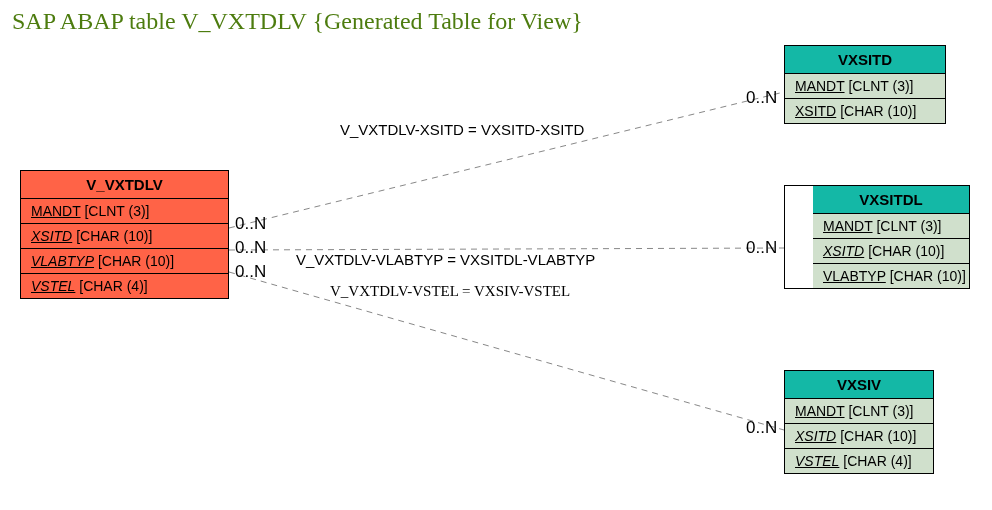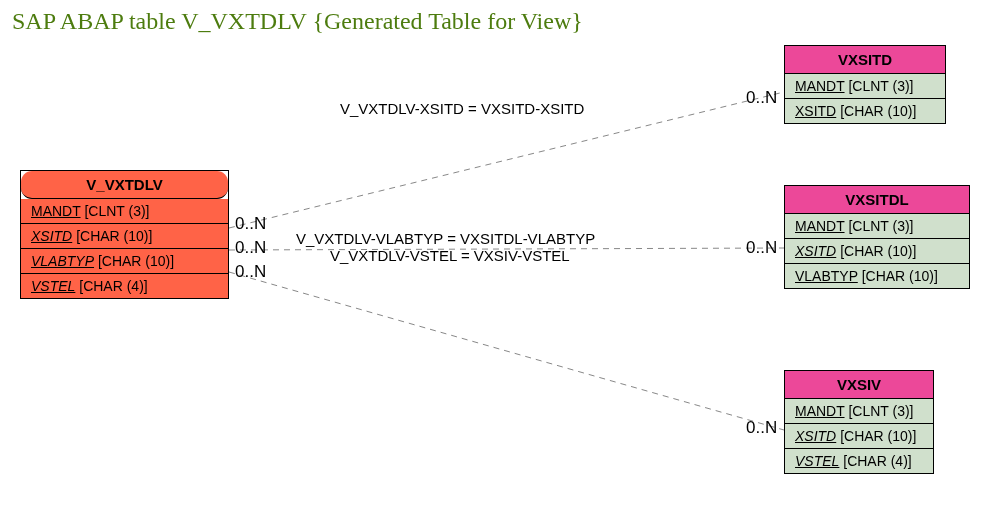--- a/index.html
+++ b/index.html
@@ -20,23 +20,23 @@
     font-size: 24px;
     font-weight: normal;
     color: #4d7c0f;
   }
   .entity {
     position: absolute;
     border: 1px solid #000;
     background: #fff;
     font-size: 15px;
   }
-  .entity.orange .header { background: #ff6347; border-radius: 11px; }
+  .entity.orange .header { background: #ff6347; }
   .entity.orange .field { background: #ff6347; }
-  .entity.green .header { background: #ec4899; }
+  .entity.green .header { background: #14b8a6; }
   .entity.green .field  { background: #d0e0cc; }
   .header {
     padding: 5px 10px;
     text-align: center;
     font-weight: bold;
     border-bottom: 1px solid #000;
     font-family: Verdana, Geneva, sans-serif;
     font-size: 15px;
   }
   .field {
@@ -54,20 +54,21 @@
     font-size: 17px;
     color: #000;
     font-family: Verdana, Geneva, sans-serif;
   }
   .rel-label {
     position: absolute;
     font-size: 15px;
     color: #000;
     font-family: Verdana, Geneva, sans-serif;
     white-space: nowrap;
+    margin-top: 21px;
   }
   svg.lines {
     position: absolute;
     top: 0; left: 0;
     width: 992px; height: 510px;
     pointer-events: none;
   }
 </style>
 </head>
 <body>
@@ -87,37 +88,37 @@
   <div class="field"><span class="ui">VLABTYP</span> <span>[CHAR (10)]</span></div>
   <div class="field"><span class="ui">VSTEL</span> <span>[CHAR (4)]</span></div>
 </div>
 
 <div class="entity green" style="left:784px; top:45px; width:162px;">
   <div class="header">VXSITD</div>
   <div class="field"><span class="u">MANDT</span> <span>[CLNT (3)]</span></div>
   <div class="field"><span class="u">XSITD</span> <span>[CHAR (10)]</span></div>
 </div>
 
-<div class="entity green" style="left:784px; top:185px; width:186px;">
+<div class="entity green" style="left:784px; top:185px; width:186px;padding-left:28px;">
   <div class="header">VXSITDL</div>
   <div class="field"><span class="u">MANDT</span> <span>[CLNT (3)]</span></div>
   <div class="field"><span class="ui">XSITD</span> <span>[CHAR (10)]</span></div>
   <div class="field"><span class="u">VLABTYP</span> <span>[CHAR (10)]</span></div>
 </div>
 
 <div class="entity green" style="left:784px; top:370px; width:150px;">
   <div class="header">VXSIV</div>
   <div class="field"><span class="u">MANDT</span> <span>[CLNT (3)]</span></div>
   <div class="field"><span class="ui">XSITD</span> <span>[CHAR (10)]</span></div>
   <div class="field"><span class="ui">VSTEL</span> <span>[CHAR (4)]</span></div>
 </div>
 
 <div class="rel-label" style="left:340px; top:100px;">V_VXTDLV-XSITD = VXSITD-XSITD</div>
 <div class="rel-label" style="left:296px; top:230px;">V_VXTDLV-VLABTYP = VXSITDL-VLABTYP</div>
-<div class="rel-label" style="left:330px; top:247px;">V_VXTDLV-VSTEL = VXSIV-VSTEL</div>
+<div class="rel-label" style="left:330px; top:262px;font-family:Liberation Serif, serif;">V_VXTDLV-VSTEL = VXSIV-VSTEL</div>
 
 <div class="card-label" style="left:235px; top:214px;">0..N</div>
 <div class="card-label" style="left:235px; top:238px;">0..N</div>
 <div class="card-label" style="left:235px; top:262px;">0..N</div>
 
 <div class="card-label" style="left:746px; top:88px;">0..N</div>
 <div class="card-label" style="left:746px; top:238px;">0..N</div>
 <div class="card-label" style="left:746px; top:418px;">0..N</div>
 
 </body></html>

